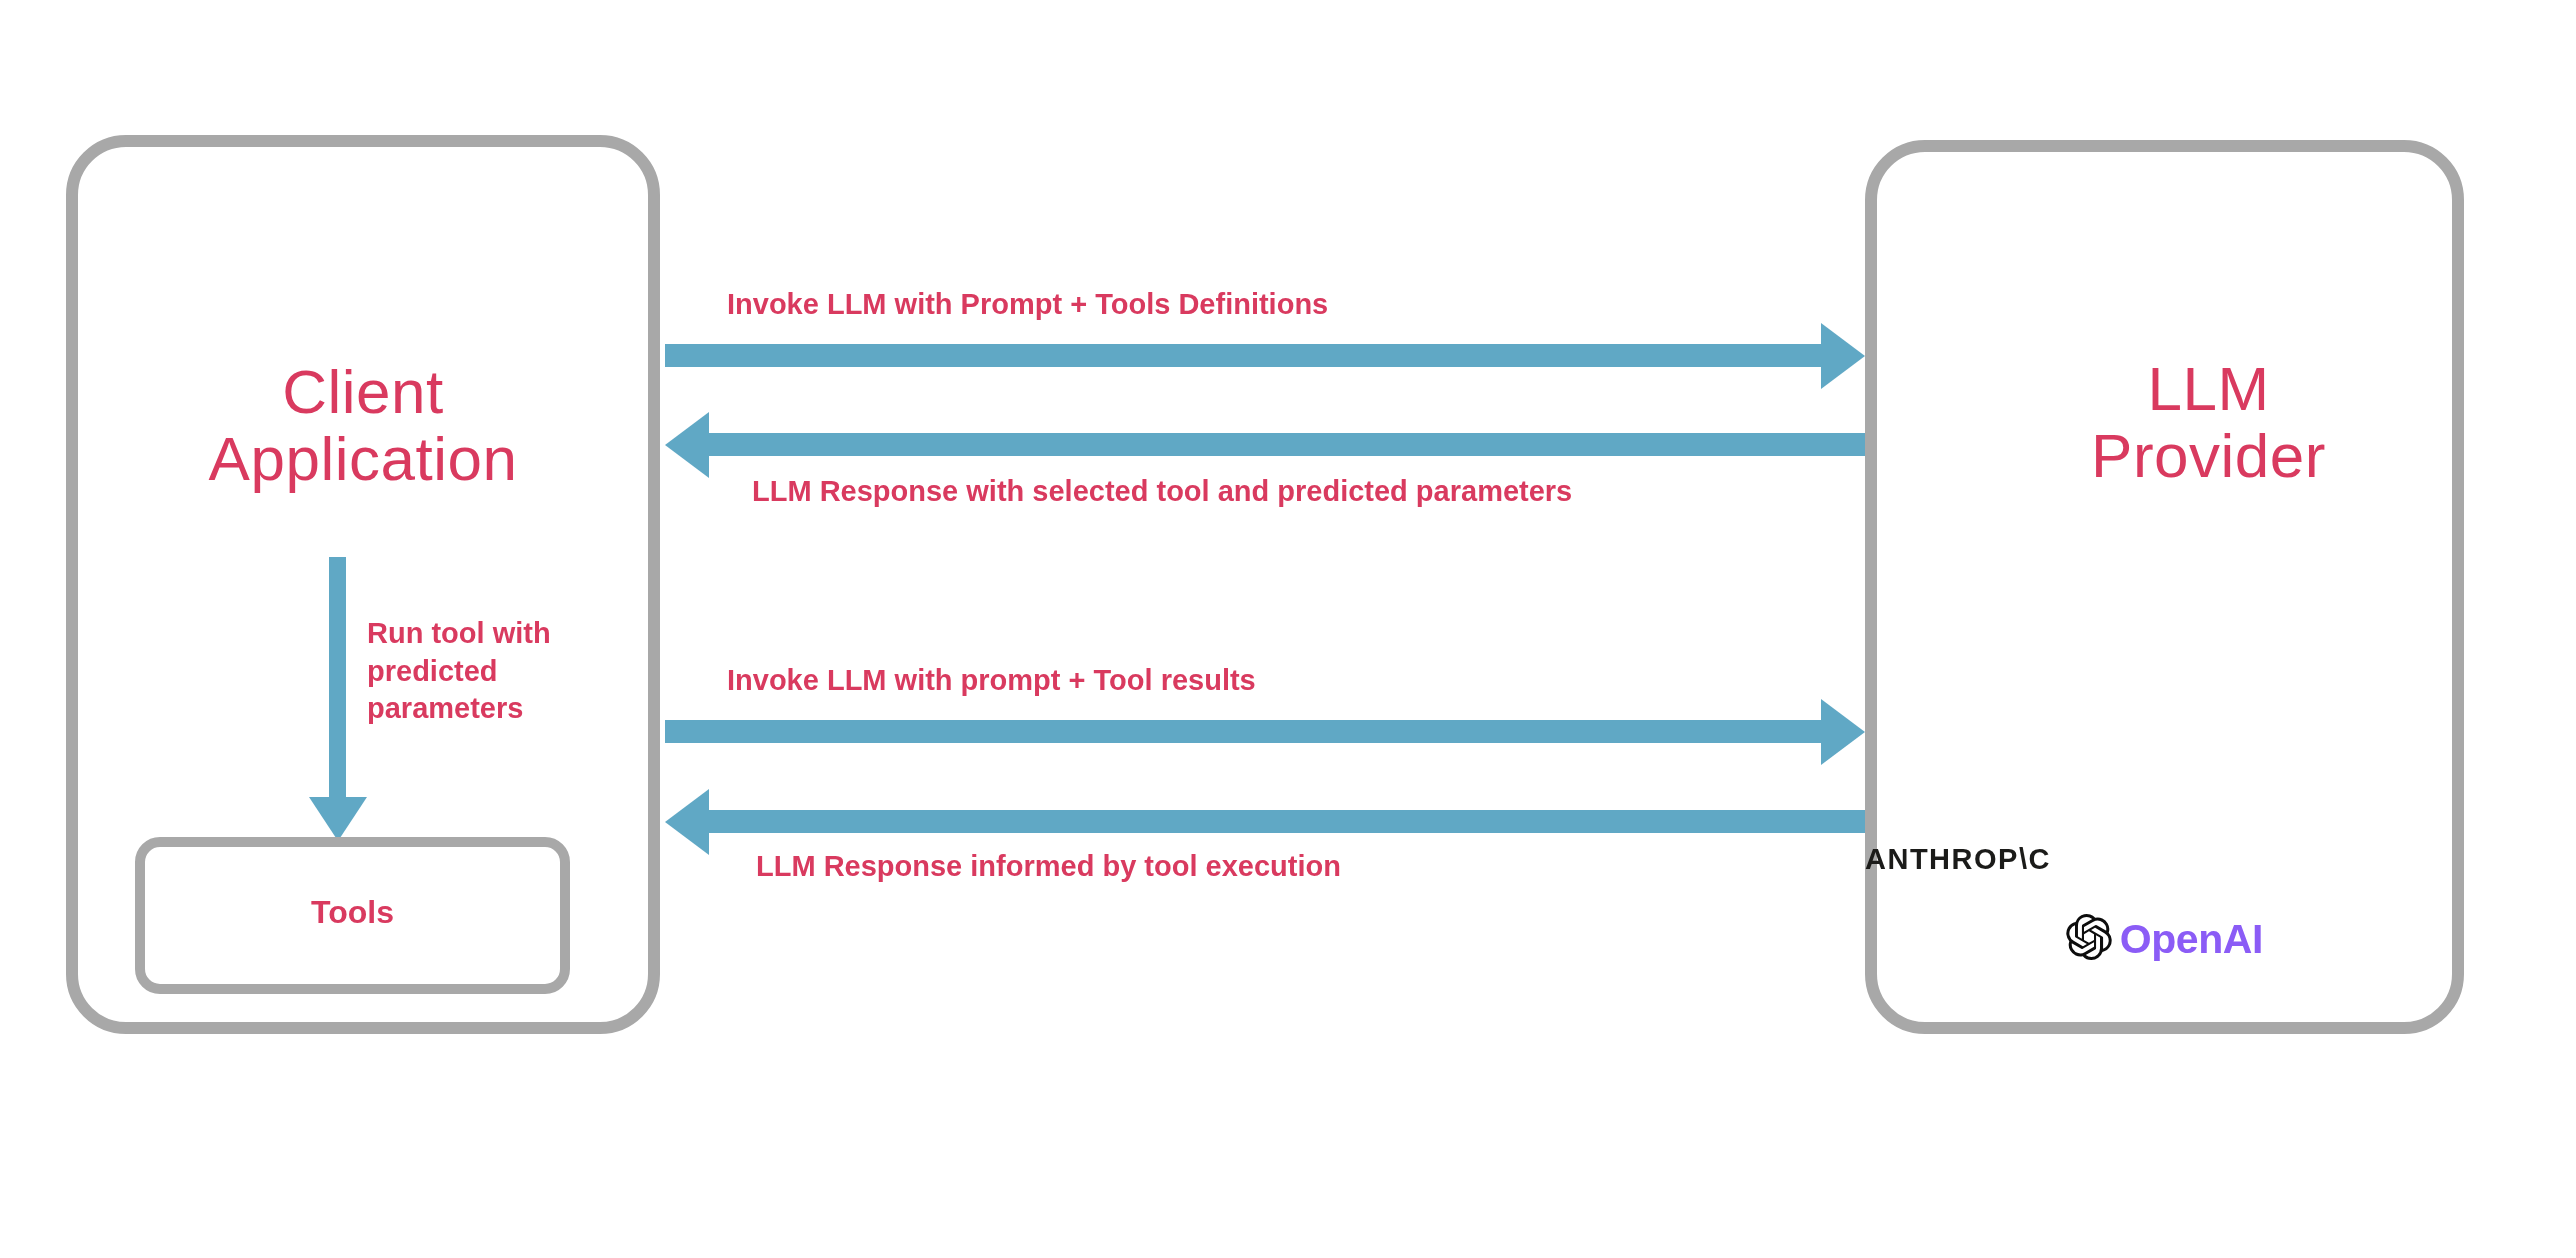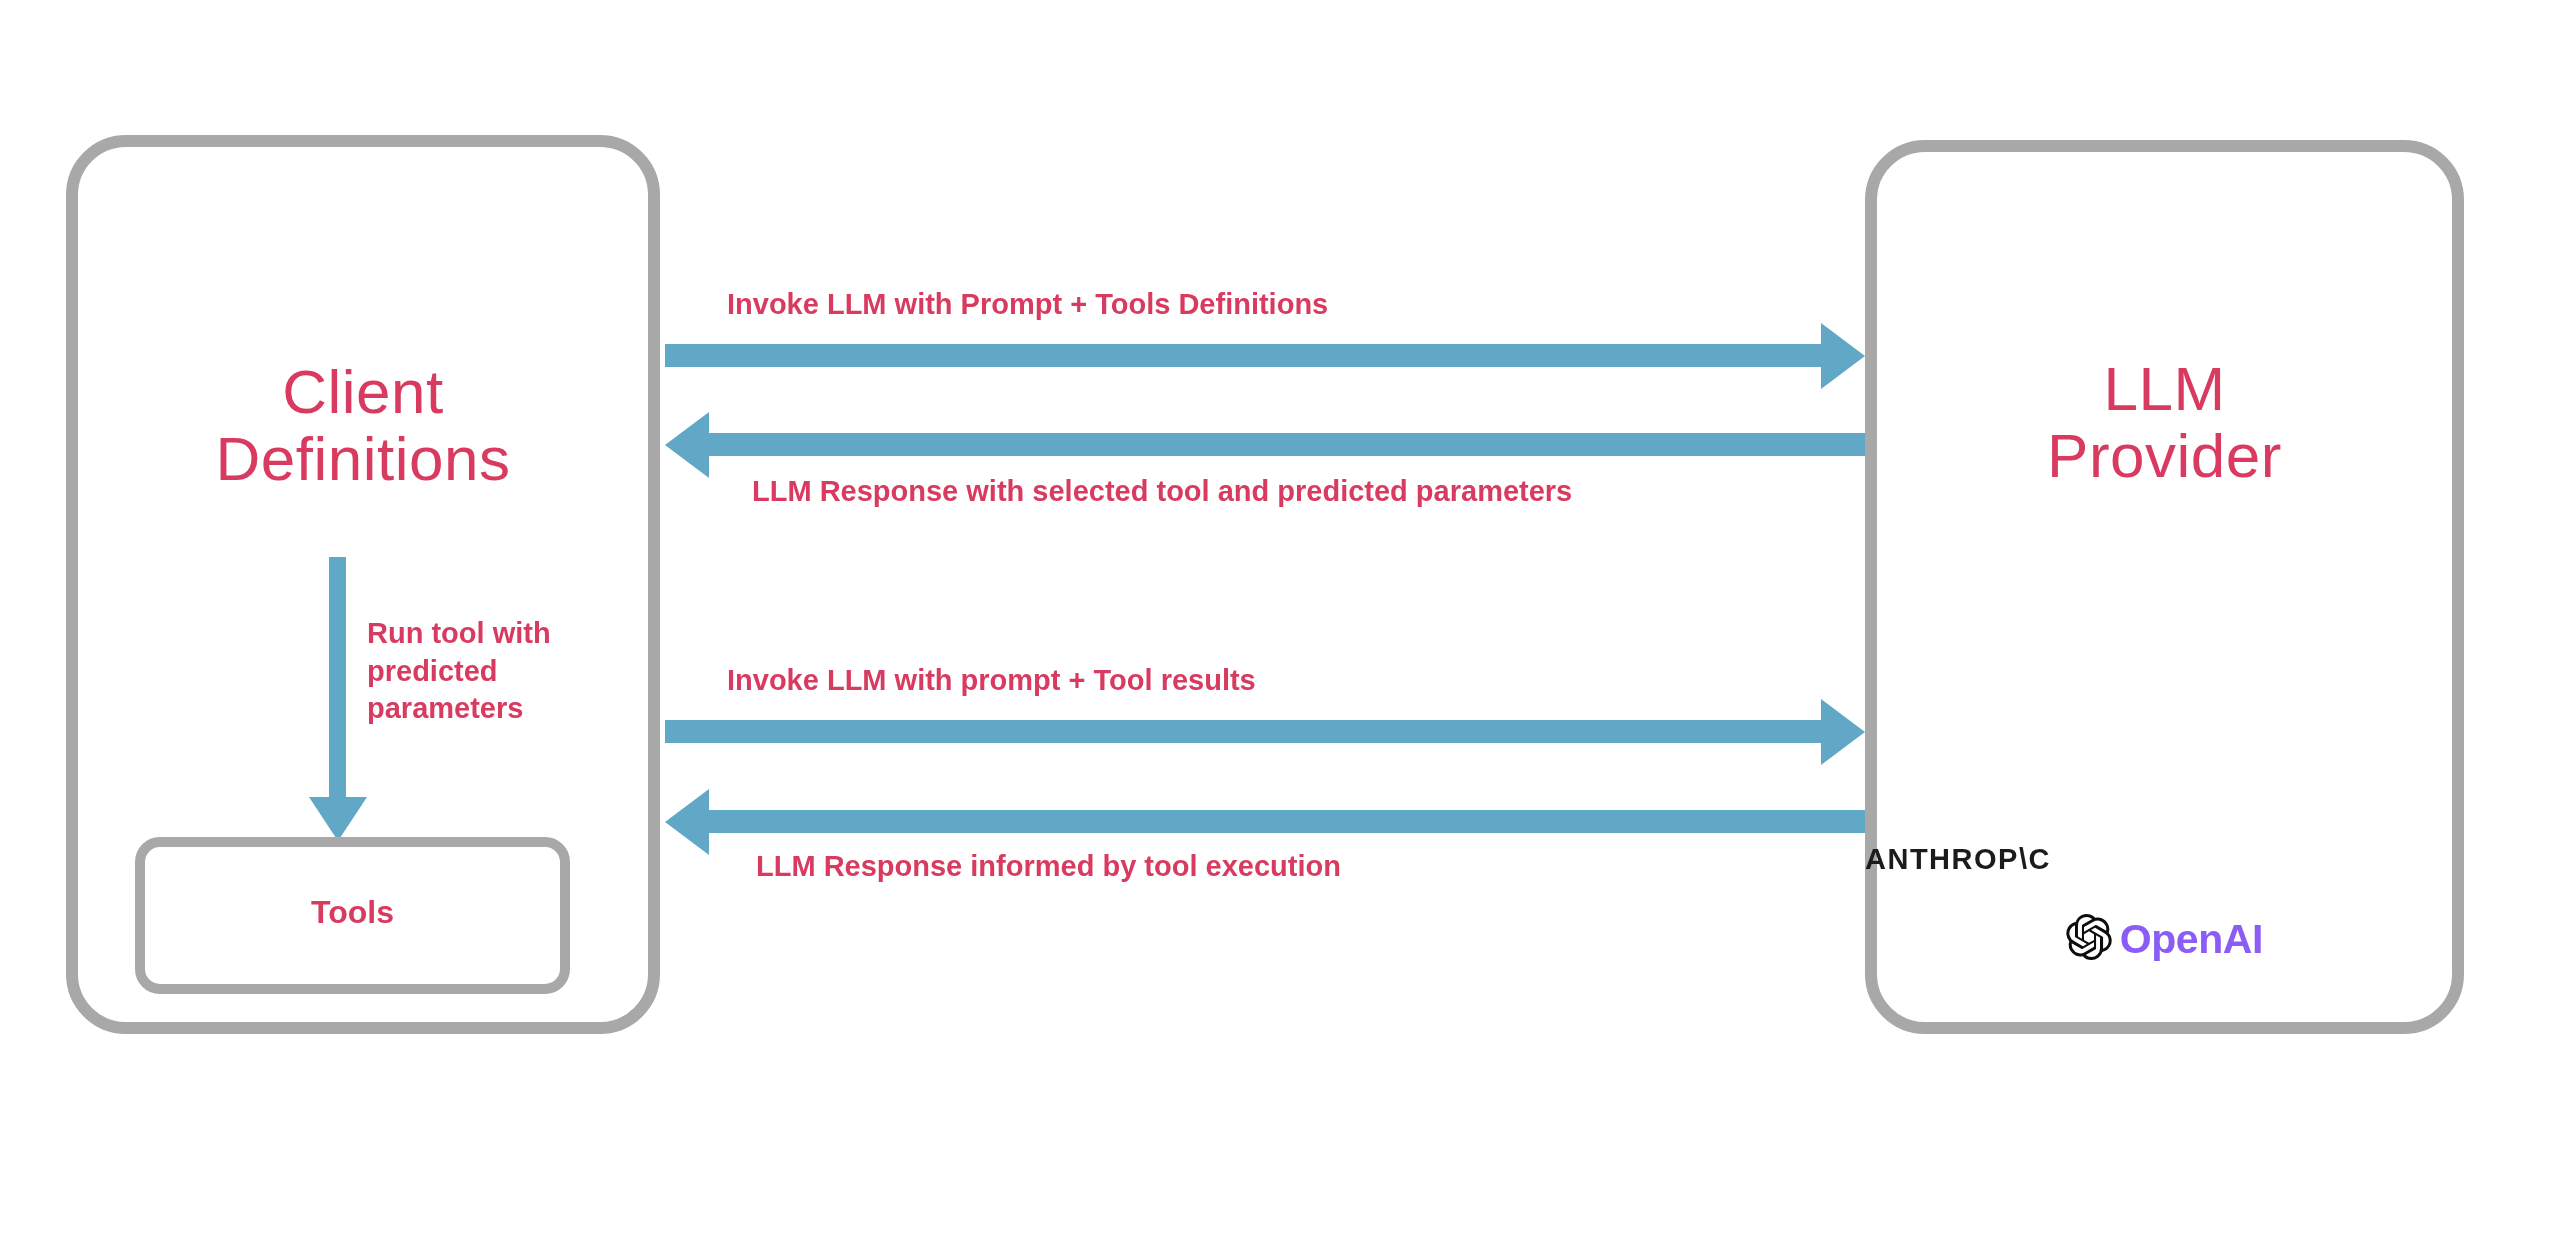--- a/index.html
+++ b/index.html
@@ -63,20 +63,21 @@
   }
   #client-title {
     left: 66px;
     top: 359px;
     width: 594px;
   }
   #llm-title  {
     left: 1865px;
     top: 356px;
     width: 599px;
+    padding-left: 44px;
   }
 
   .tools-label {
     position: absolute;
     left: 135px;
     top: 894px;
     width: 435px;
     text-align: center;
     color: #d93a5f;
     font-size: 32px;
@@ -195,21 +196,21 @@
   }
 </style>
 </head>
 <body>
 
 <div id="canvas">
 
   <div id="client-box" class="node-box"></div>
 
   <div id="client-title" class="node-title">Client
-Definitions</div>
+Application</div>
 
   <div id="arrow-run-tool">
     <div class="v-shaft"></div>
     <div class="v-head"></div>
   </div>
 
   <div id="label-run-tool">Run tool with
 predicted
 parameters</div>
 

